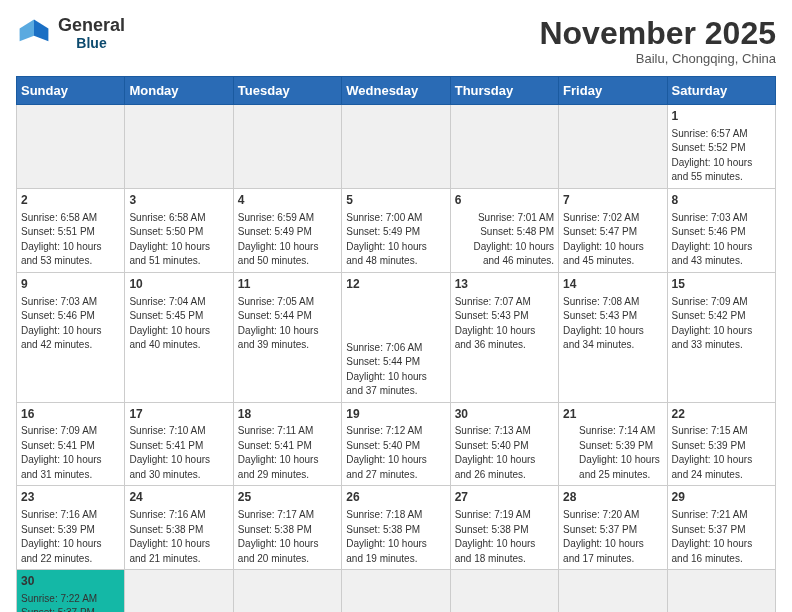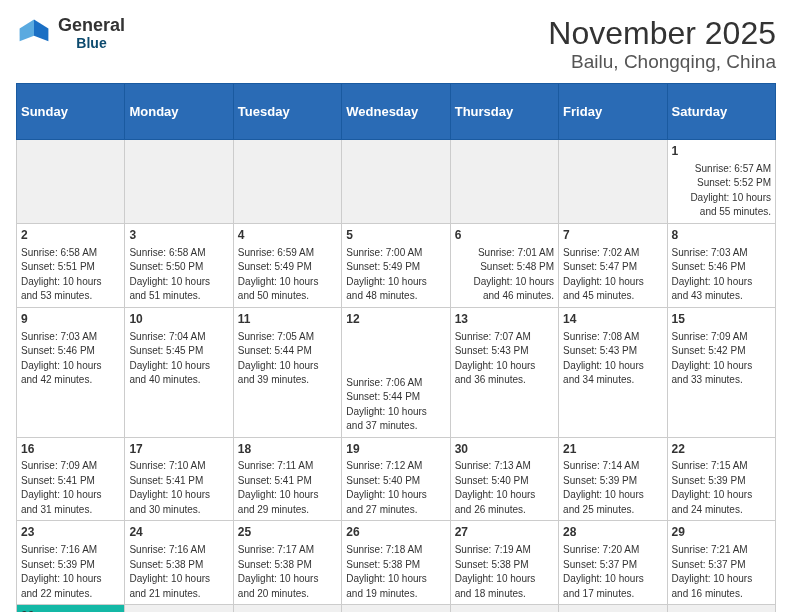--- a/index.html
+++ b/index.html
@@ -44,39 +44,39 @@
     }
     .logo-icon {
       width: 36px;
       height: 36px;
     }
     .title-block {
       text-align: right;
     }
     .main-title {
       font-size: 32px;
-      font-weight: normal;
+      font-weight: bold;
       color: #333;
       line-height: 1.1;
     }
     .subtitle {
-      font-size: 19px;
+      font-size: 13px;
       color: #555;
     }
     .calendar {
       width: 100%;
       border-collapse: collapse;
       border: 1px solid #ccc;
     }
     .calendar thead tr th {
       background: #2a6bb5;
       color: #fff;
       font-size: 13px;
       font-weight: bold;
-      padding: 20px 4px;
+      padding: 6px 4px;
       border: 1px solid #1a5aa0;
       text-align: left;
       width: calc(100% / 7);
       margin-top: 47px;
     }
     .calendar tbody tr td {
       vertical-align: top;
       border: 1px solid #ccc;
       padding: 3px 4px;
       width: calc(100% / 7);
@@ -141,21 +141,21 @@
     <tbody id="calendar-body">
     <tr>
           <td class="empty"></td>
           <td class="empty"></td>
           <td class="empty"></td>
           <td class="empty"></td>
           <td class="empty"></td>
           <td class="empty"></td>
           <td>
             <span class="day-num">1</span>
-            <div class="day-info" style="white-space: pre-line; text-align: right;">Sunrise: 6:57 AM
+            <div class="day-info" style="white-space: pre-line;">Sunrise: 6:57 AM
 Sunset: 5:52 PM
 Daylight: 10 hours
 and 55 minutes.</div>
           </td>
         </tr>
         <tr>
           <td>
             <span class="day-num">2</span>
             <div class="day-info" style="white-space: pre-line;">Sunrise: 6:58 AM
 Sunset: 5:51 PM
@@ -287,21 +287,21 @@
           </td>
           <td>
             <span class="day-num">30</span>
             <div class="day-info" style="white-space: pre-line;">Sunrise: 7:13 AM
 Sunset: 5:40 PM
 Daylight: 10 hours
 and 26 minutes.</div>
           </td>
           <td>
             <span class="day-num">21</span>
-            <div class="day-info" style="white-space: pre-line;">Sunrise: 7:14 AM
+            <div class="day-info" style="white-space: pre-line; margin-left: 16px;">Sunrise: 7:14 AM
 Sunset: 5:39 PM
 Daylight: 10 hours
 and 25 minutes.</div>
           </td>
           <td>
             <span class="day-num">22</span>
             <div class="day-info" style="white-space: pre-line;">Sunrise: 7:15 AM
 Sunset: 5:39 PM
 Daylight: 10 hours
 and 24 minutes.</div>

